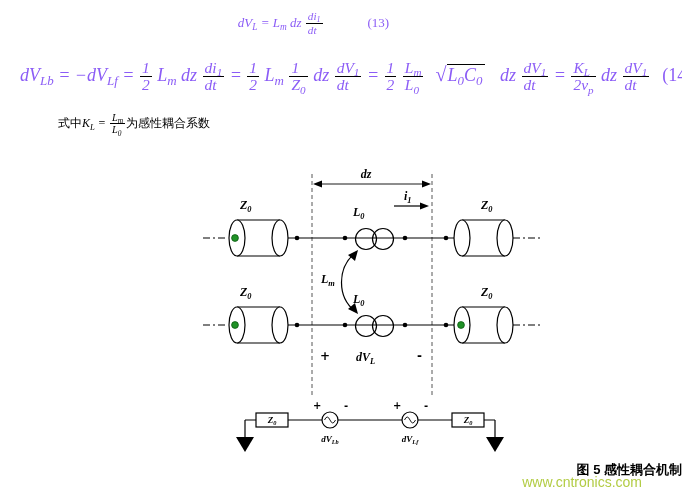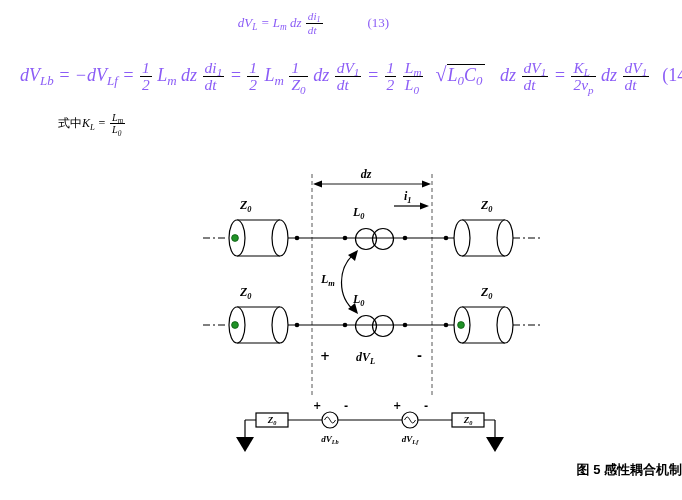--- a/index.html
+++ b/index.html
@@ -50,21 +50,21 @@
 <div class="page">
 
   <div class="eq eq13">
     <span><span class="m">dV</span><span class="ms">L</span><span class="m"> = L</span><span class="ms">m</span><span class="m"> dz </span><span class="frac"><span class="num"><span class="m">di</span><span class="ms">1</span></span><span class="den"><span class="m">dt</span></span></span></span><span class="eq-num">(13)</span>
   </div>
 
   <div class="eq eq14">
     <span><span class="m">dV</span><span class="ms">Lb</span><span class="m"> = −dV</span><span class="ms">Lf</span><span class="m"> = </span><span class="frac"><span class="num"><span class="m">1</span></span><span class="den"><span class="m">2</span></span></span><span class="m"> L</span><span class="ms">m</span><span class="m"> dz </span><span class="frac"><span class="num"><span class="m">di</span><span class="ms">1</span></span><span class="den"><span class="m">dt</span></span></span><span class="m"> = </span><span class="frac"><span class="num"><span class="m">1</span></span><span class="den"><span class="m">2</span></span></span><span class="m"> L</span><span class="ms">m</span><span class="m"> </span><span class="frac"><span class="num"><span class="m">1</span></span><span class="den"><span class="m">Z</span><span class="ms">0</span></span></span><span class="m"> dz </span><span class="frac"><span class="num"><span class="m">dV</span><span class="ms">1</span></span><span class="den"><span class="m">dt</span></span></span><span class="m"> = </span><span class="frac"><span class="num"><span class="m">1</span></span><span class="den"><span class="m">2</span></span></span><span class="m"> </span><span class="frac"><span class="num"><span class="m">L</span><span class="ms">m</span></span><span class="den"><span class="m">L</span><span class="ms">0</span></span></span><span class="sqrt"><span class="rad">√</span><span class="radicand"><span class="m">L</span><span class="ms">0</span><span class="m">C</span><span class="ms">0</span></span></span><span class="m"> dz </span><span class="frac"><span class="num"><span class="m">dV</span><span class="ms">1</span></span><span class="den"><span class="m">dt</span></span></span><span class="m"> = </span><span class="frac"><span class="num"><span class="m">K</span><span class="ms">L</span></span><span class="den"><span class="m">2v</span><span class="ms">p</span></span></span><span class="m"> dz </span><span class="frac"><span class="num"><span class="m">dV</span><span class="ms">1</span></span><span class="den"><span class="m">dt</span></span></span></span><span class="eq-num">(14)</span>
   </div>
 
-  <div class="note"><span class="up">式中</span><span class="m">K</span><span class="ms">L</span><span class="m"> = </span><span class="frac"><span class="num"><span class="m">L</span><span class="ms">m</span></span><span class="den"><span class="m">L</span><span class="ms">0</span></span></span></div>
+  <div class="note"><span class="up">式中</span><span class="m">K</span><span class="ms">L</span><span class="m"> = </span><span class="frac"><span class="num"><span class="m">L</span><span class="ms">m</span></span><span class="den"><span class="m">L</span><span class="ms">0</span></span></span><span class="up">为感性耦合系数</span></div>
 
   <svg id="diagram" viewBox="0 0 682 500" xmlns="http://www.w3.org/2000/svg">
 
     <g>
       <line class="dash" x1="312" y1="174" x2="312" y2="397"></line>
       <line class="dash" x1="432" y1="174" x2="432" y2="397"></line>
       <line class="thin" x1="317" y1="184" x2="427" y2="184"></line>
       <polygon class="node" points="313,184 322,180.5 322,187.5"></polygon>
       <polygon class="node" points="431,184 422,180.5 422,187.5"></polygon>
     </g>
@@ -151,14 +151,15 @@
     <text class="ssym-sm" x="344" y="409">-</text>
     <text class="slabel-xs" x="330" y="442" text-anchor="middle"><tspan>dV</tspan><tspan class="sub" dy="1.8">Lb</tspan></text>
     <text class="ssym-sm" x="393" y="409">+</text>
     <text class="ssym-sm" x="424" y="409">-</text>
     <text class="slabel-xs" x="410" y="442" text-anchor="middle"><tspan>dV</tspan><tspan class="sub" dy="1.8">Lf</tspan></text>
     <text class="slabel-xs" x="468" y="423" text-anchor="middle"><tspan>Z</tspan><tspan class="sub" dy="1.8">0</tspan></text>
   </svg>
 
   <div class="caption">图 5 感性耦合机制</div>
 
+  <div class="watermark">www.cntronics.com</div>
 
 </div>
 
 </body></html>

